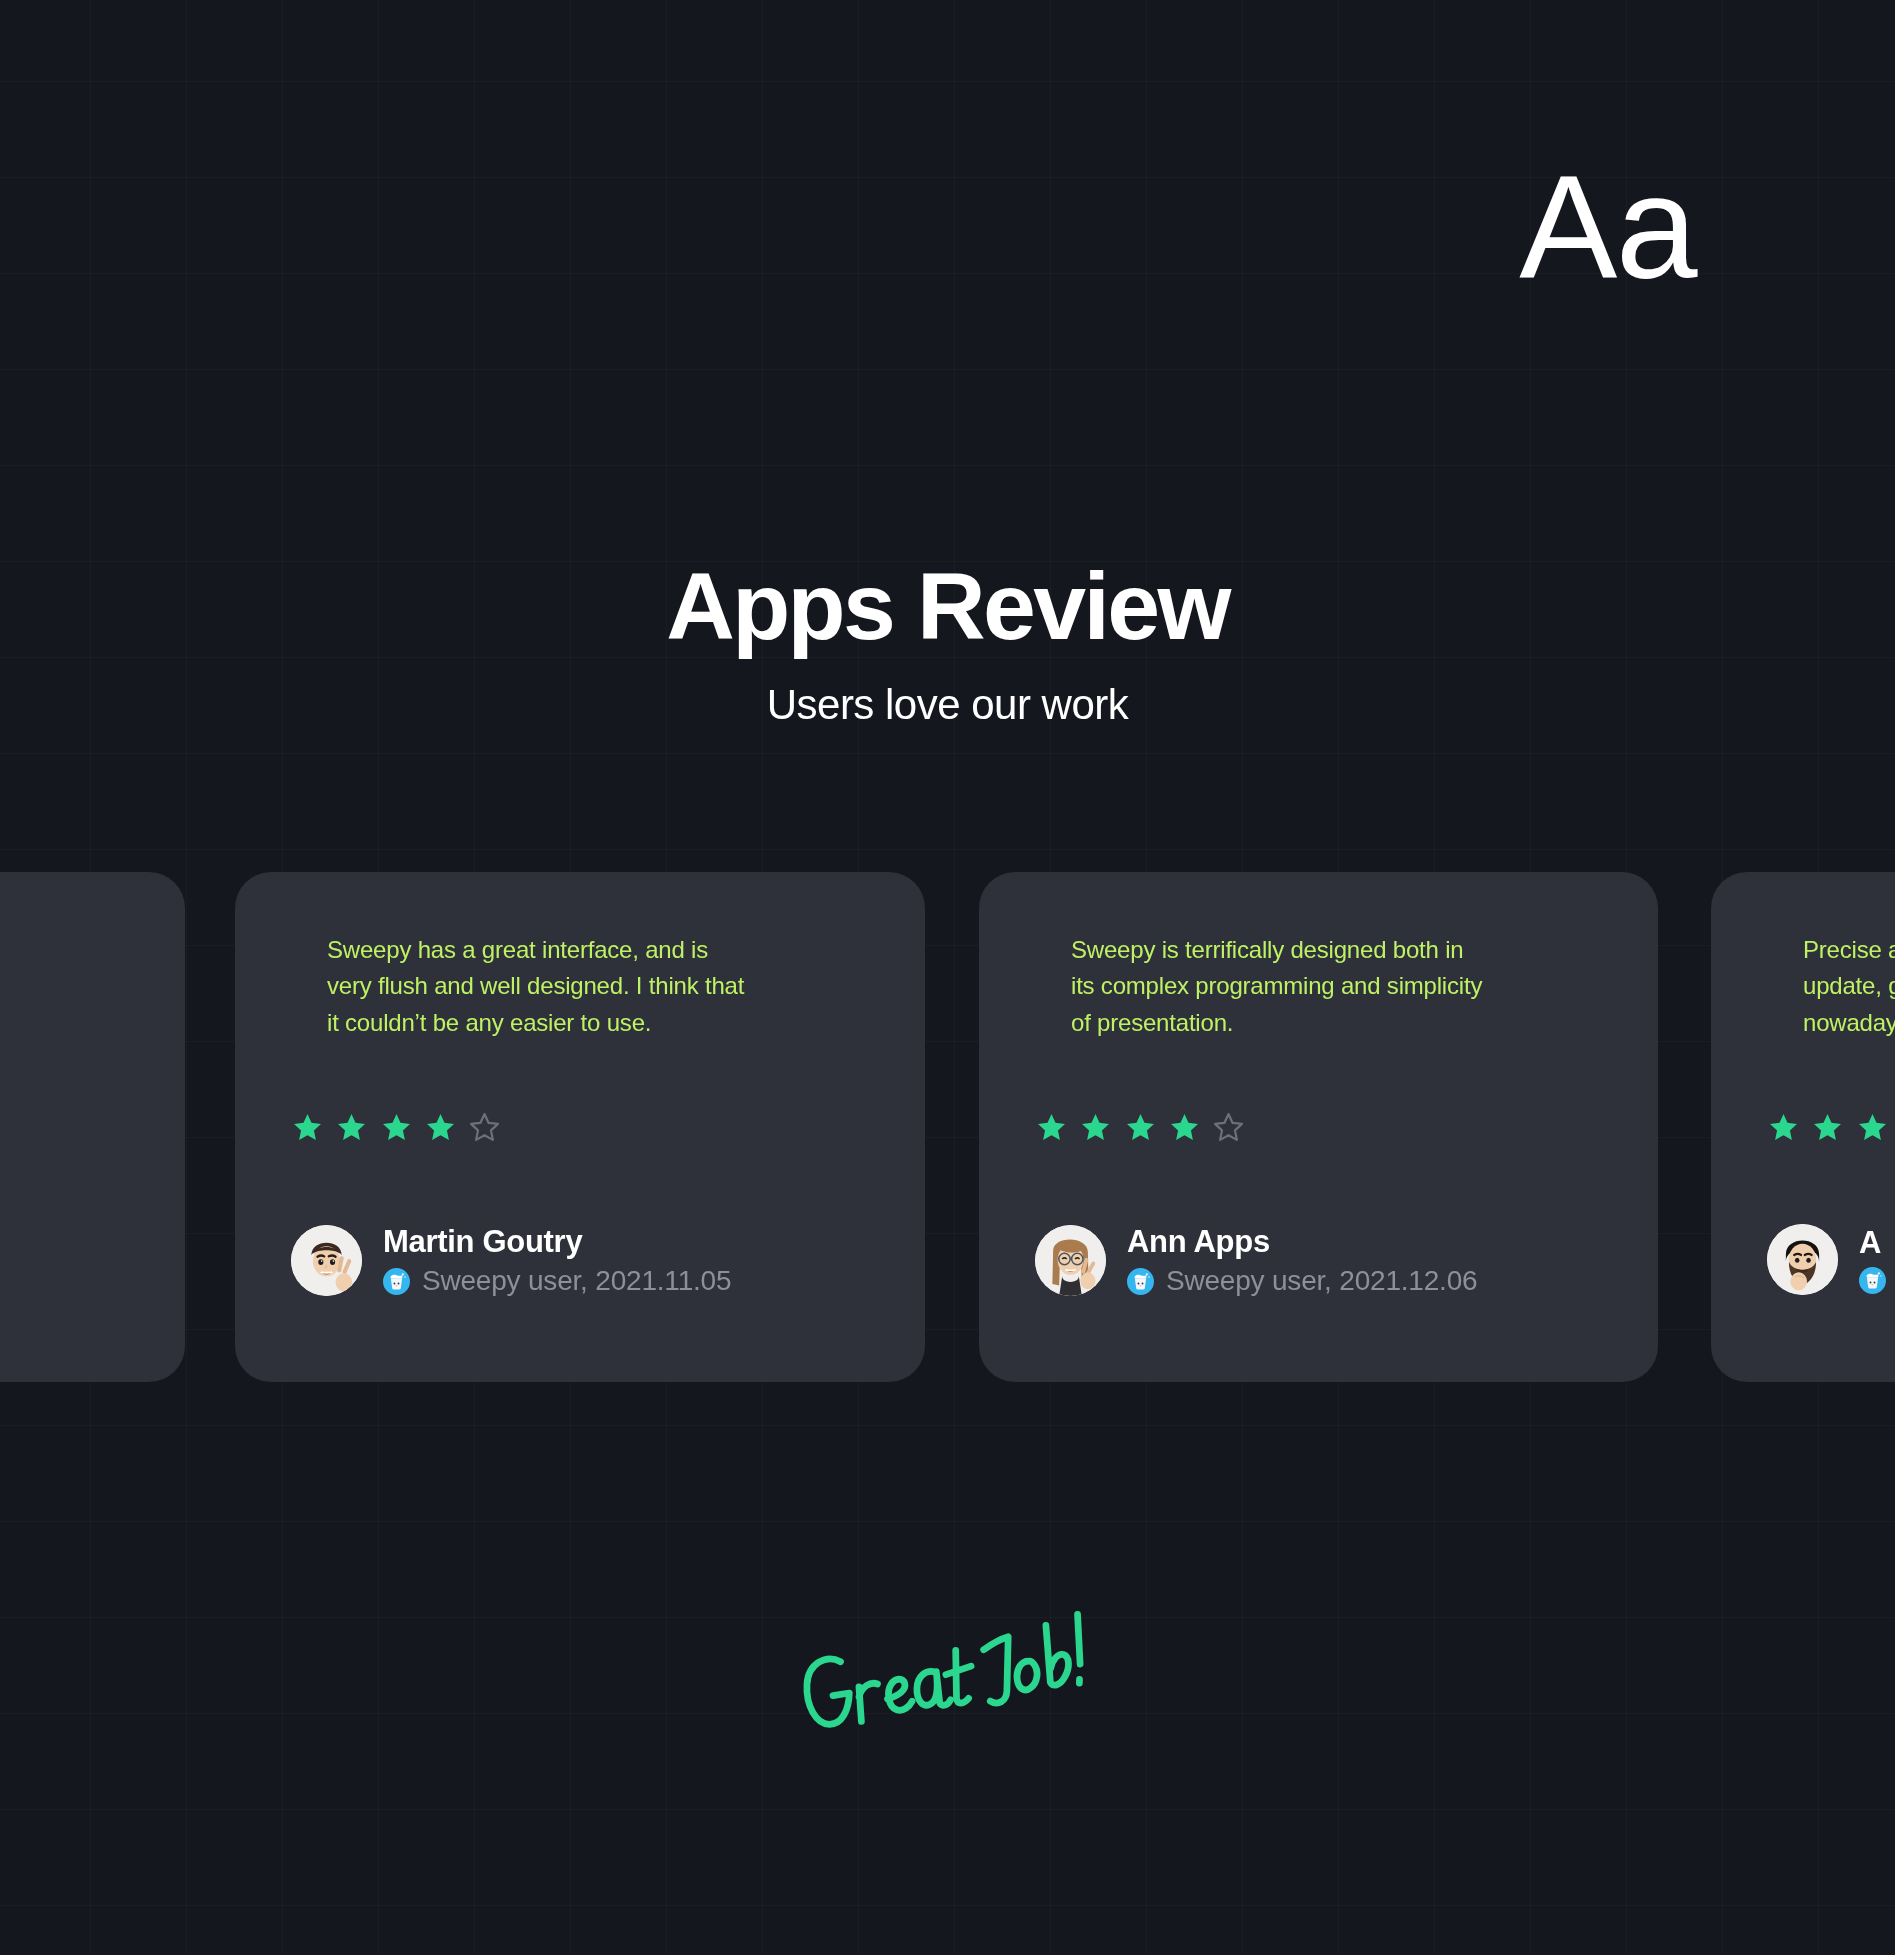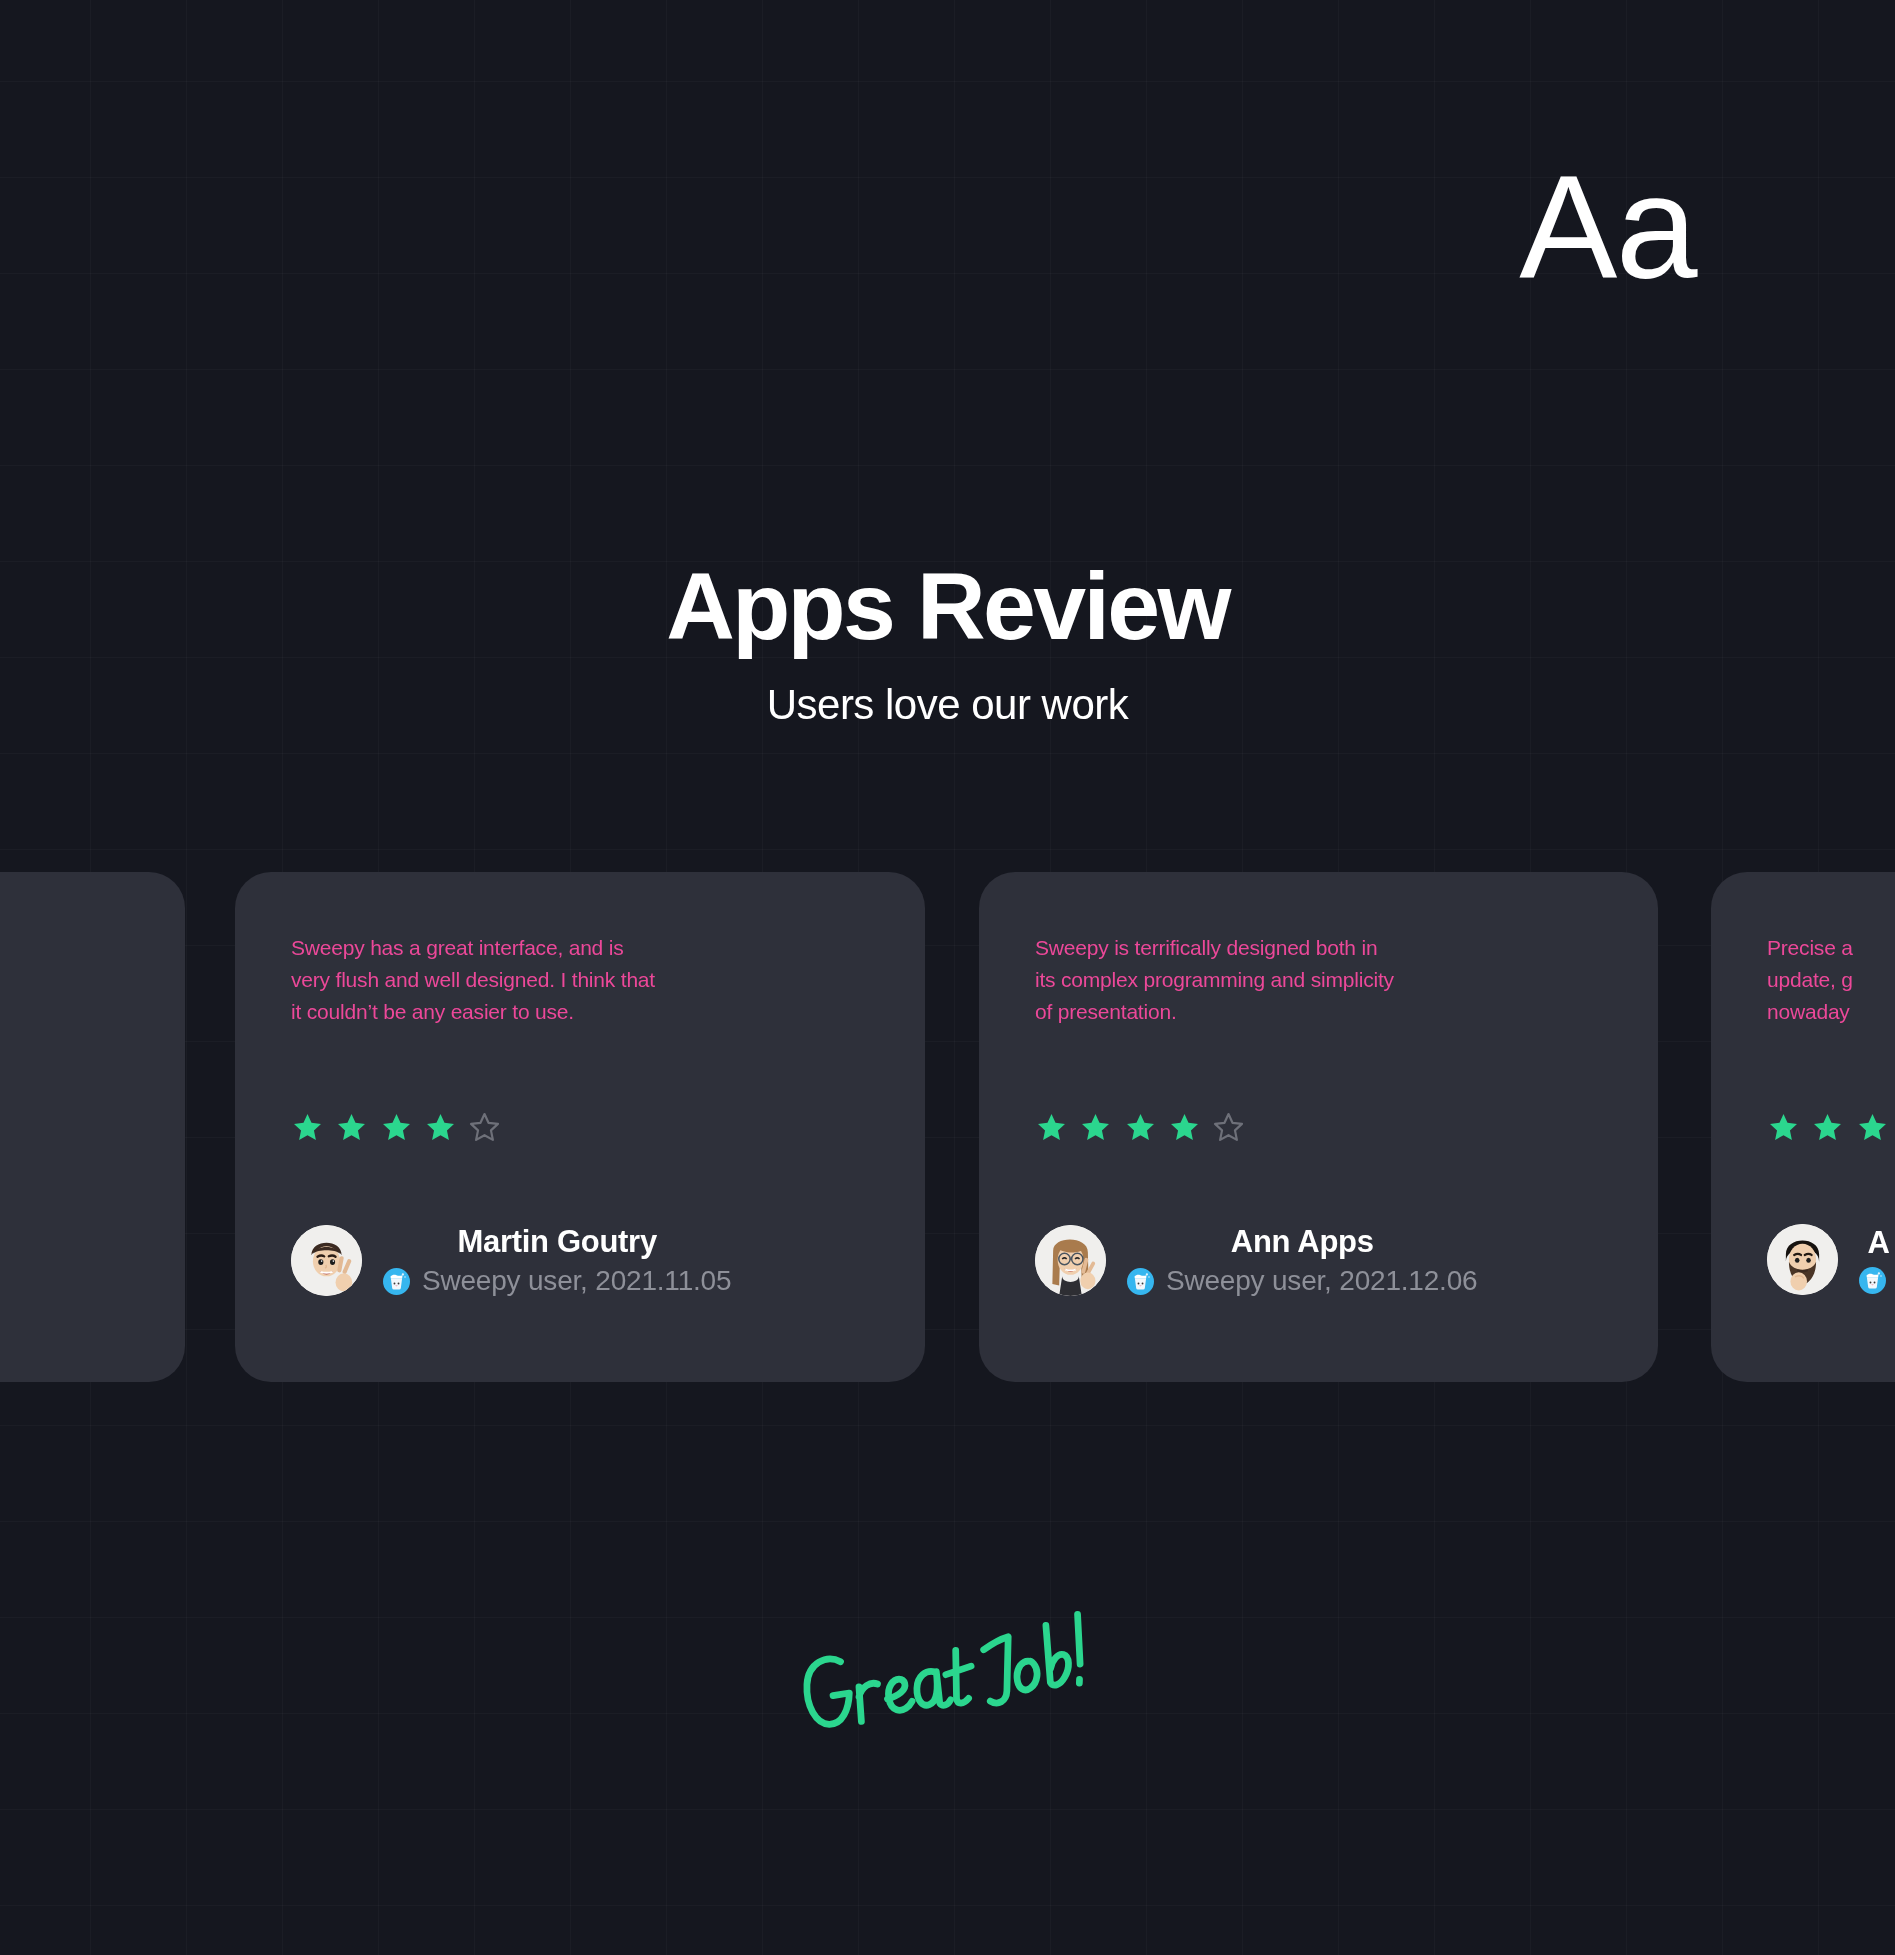--- a/index.html
+++ b/index.html
@@ -111,26 +111,27 @@
   .review-card.partial-right { left:1711px; width:690px; }
 
   .card-inner {
     position:absolute;
     left:56px;
     top:60px;
     right:56px;
   }
 
   .review-text {
-    font-size:21px;
+    font-size:24px;
     line-height:1.52;
-    color:#ec4899;
+    color:#bef264;
     font-weight:400;
     letter-spacing:-0.2px;
     white-space:pre-line;
+    margin-left:36px;
   }
 
   .rating-row {
     position:absolute;
     left:56px;
     top:239px;
     display:flex;
     gap:11.3px;
     align-items:center;
   }
@@ -150,21 +151,21 @@
     width:71px;
     height:71px;
     border-radius:50%;
     background:#f0efed;
     flex:0 0 71px;
     overflow:hidden;
     position:relative;
   }
   .avatar svg { width:71px; height:71px; display:block; }
 
-  .author-meta { display:flex; flex-direction:column; gap:5.3px;align-items:center; }
+  .author-meta { display:flex; flex-direction:column; gap:5.3px; }
 
   .author-name {
     font-size:31px;
     font-weight:700;
     color:#ffffff;
     letter-spacing:-0.3px;
     white-space:nowrap;
   }
 
   .author-sub {

